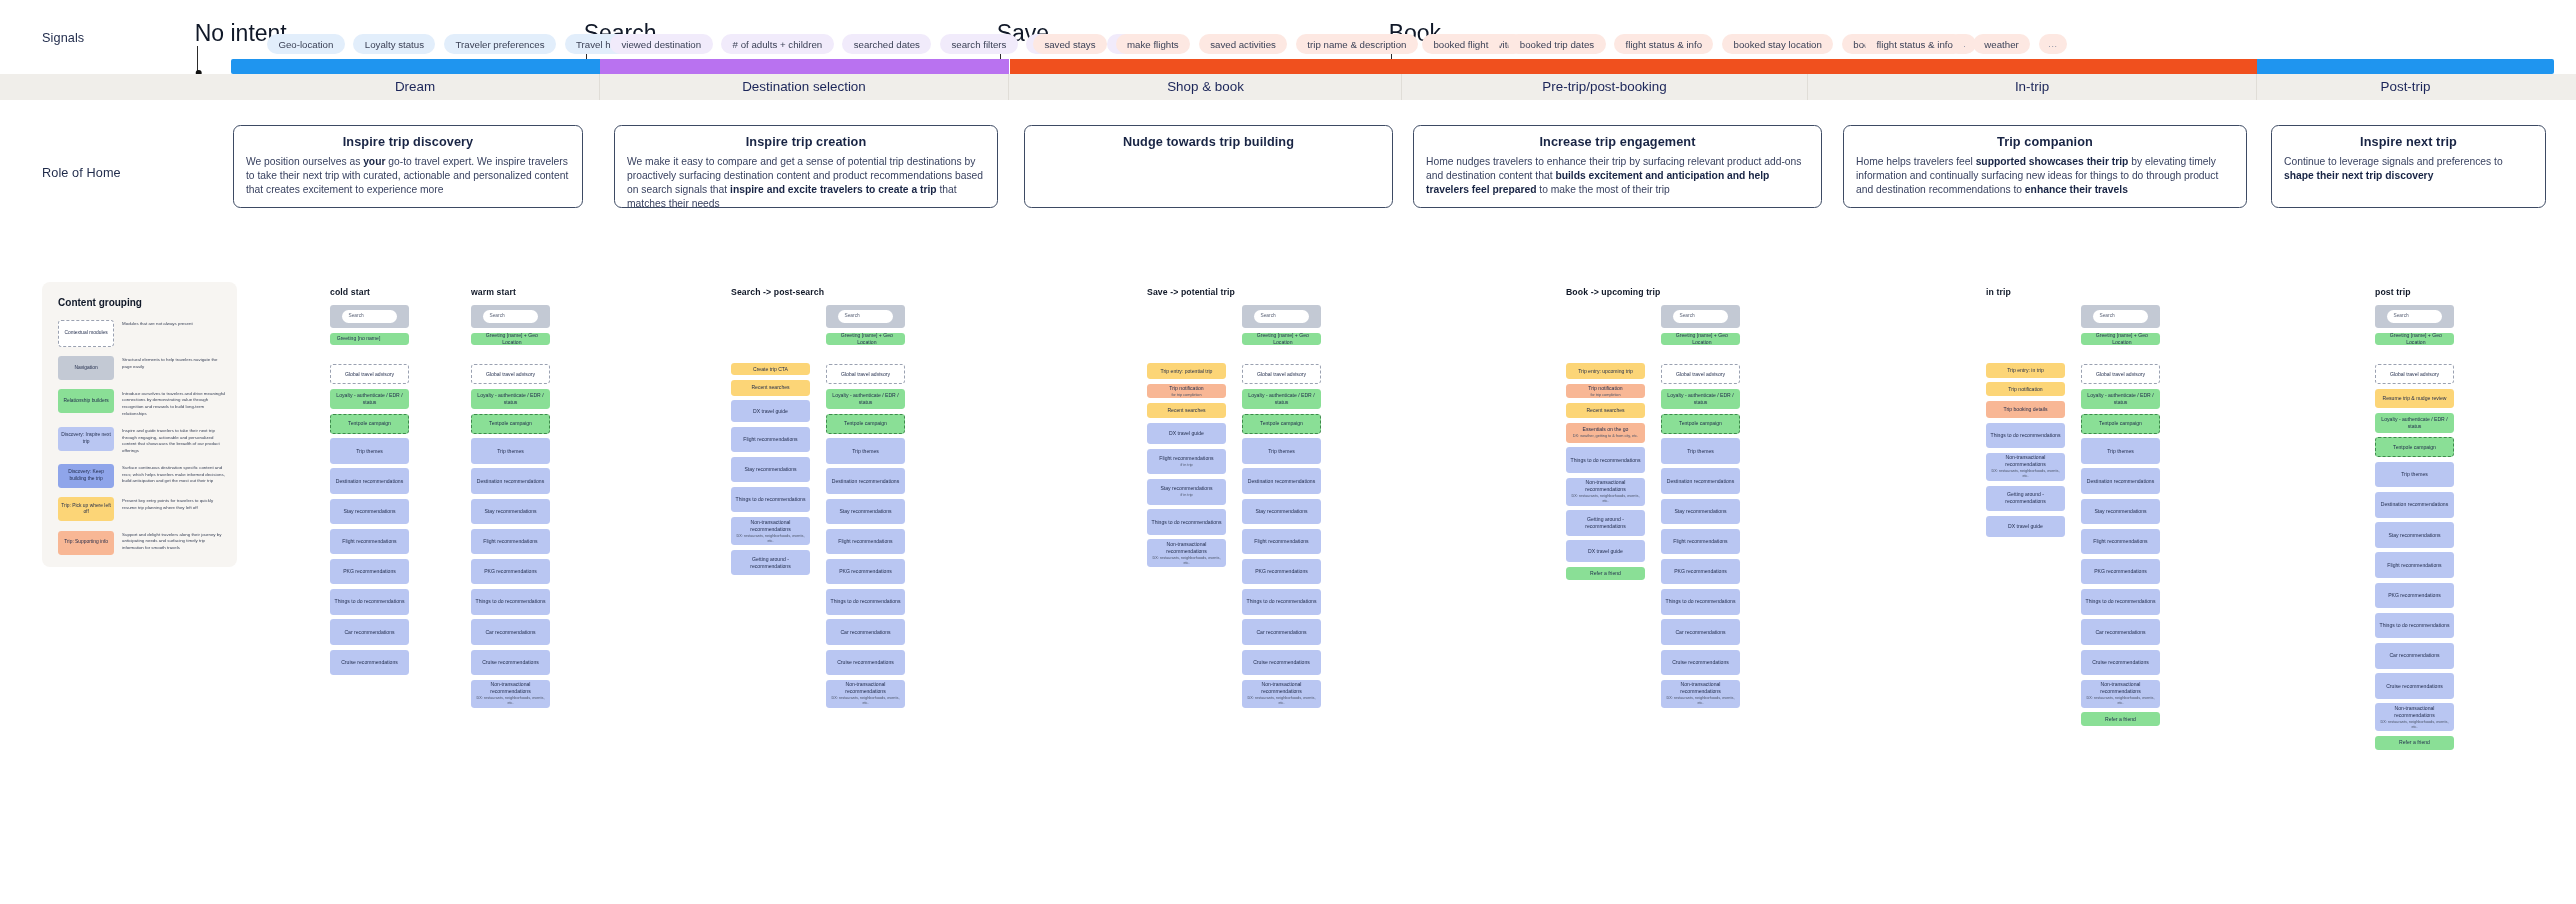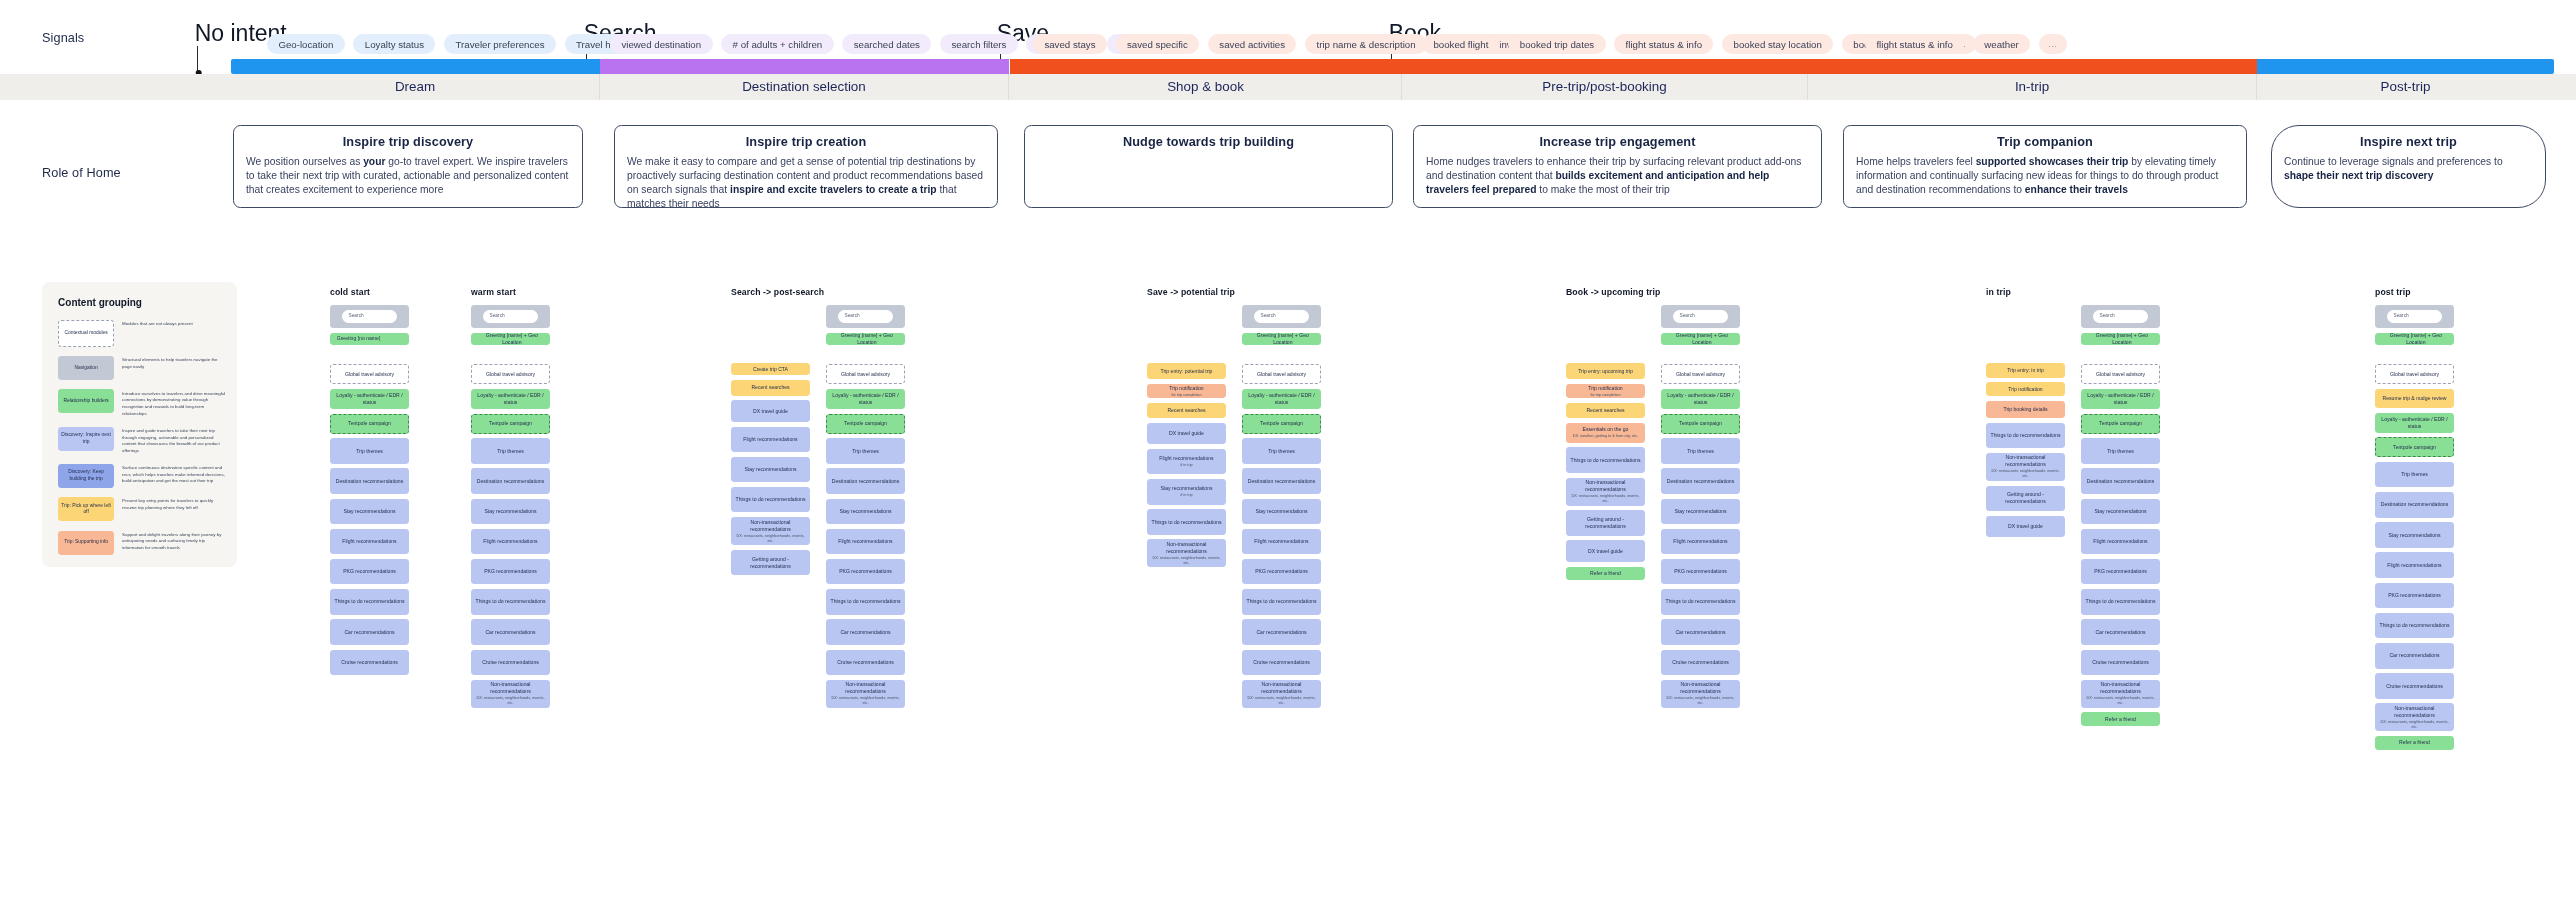--- a/index.html
+++ b/index.html
@@ -143,21 +143,21 @@
     <div class="chip-track" style="left: 610px;">
       <div class="chip purple">viewed destination</div>
       <div class="chip purple"># of adults + children</div>
       <div class="chip purple">searched dates</div>
       <div class="chip purple">search filters</div>
       <div class="chip purple">viewed POI</div>
       <div class="chip purple ellipsis">...</div>
     </div>
     <div class="chip-track" style="left: 1033px;">
       <div class="chip peach">saved stays</div>
-      <div class="chip peach">saved specific</div>
+      <div class="chip peach">make flights</div>
       <div class="chip peach">saved activities</div>
       <div class="chip peach">trip name &amp; description</div>
       <div class="chip peach">trip share &amp; invite</div>
       <div class="chip peach ellipsis">...</div>
     </div>
     <div class="chip-track" style="left: 1422px;">
       <div class="chip peach">booked flight</div>
       <div class="chip peach">booked trip dates</div>
       <div class="chip peach">flight status &amp; info</div>
       <div class="chip peach">booked stay location</div>
@@ -201,21 +201,21 @@
       <div class="roh-title">Nudge towards trip building</div>
     </div>
     <div class="roh-card" style="left: 1413px; width: 409px;">
       <div class="roh-title">Increase trip engagement</div>
       <div class="roh-body">Home nudges travelers to enhance their trip by surfacing relevant product add-ons and destination content that <b>builds excitement and anticipation and help travelers feel prepared</b> to make the most of their trip</div>
     </div>
     <div class="roh-card" style="left: 1843px; width: 404px;">
       <div class="roh-title">Trip companion</div>
       <div class="roh-body">Home helps travelers feel <b>supported showcases their trip</b> by elevating timely information and continually surfacing new ideas for things to do through product and destination recommendations to <b>enhance their travels</b></div>
     </div>
-    <div class="roh-card" style="left: 2271px; width: 275px; border-radius: 28px;">
+    <div class="roh-card" style="left: 2271px; width: 275px;">
       <div class="roh-title">Inspire next trip</div>
       <div class="roh-body">Continue to leverage signals and preferences to <b>shape their next trip discovery</b></div>
     </div>
   </div>
 
 <div id="legend">
   <h2>Content grouping</h2>
   <div id="legend-items">
       <div class="legend-row">
         <div class="legend-swatch ctx" style="min-height: 27px;">Contextual modules</div>

